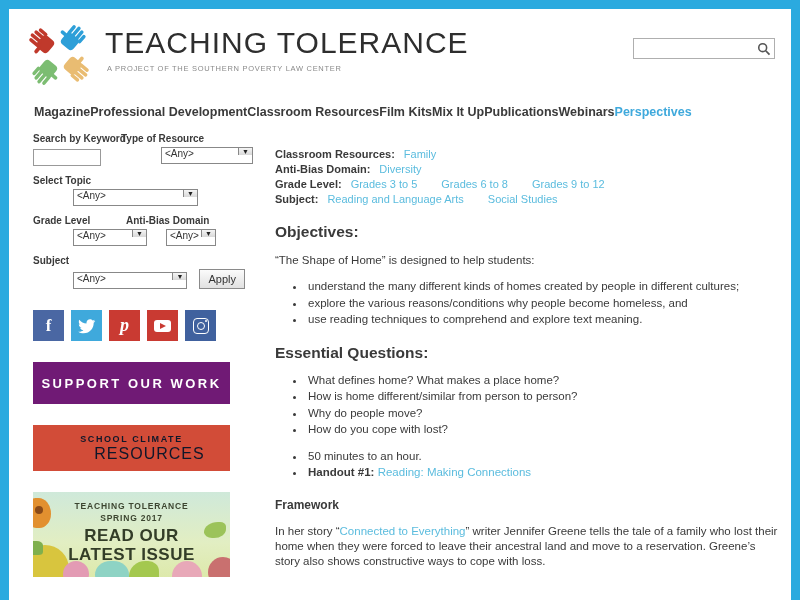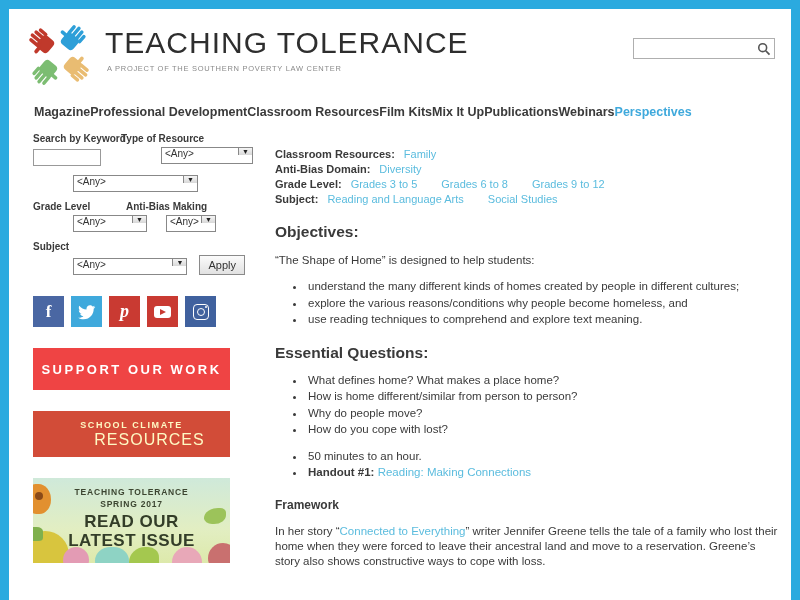--- a/index.html
+++ b/index.html
@@ -48,22 +48,22 @@
   .tile { width:31px; height:31px; display:flex; align-items:center; justify-content:center; color:#fff; cursor:pointer; }
   .fb-glyph { font-size:17px; font-weight:bold; font-family:"Liberation Serif", serif; }
   .pin-glyph { font-size:18px; font-weight:bold; font-family:"Liberation Serif", serif; font-style:italic; }
   .yt-shape { width:17px; height:12px; background:#fff; border-radius:3px; position:relative; }
   .yt-shape:after { content:""; position:absolute; left:6px; top:3px; border-left:6px solid #C93A32; border-top:3.5px solid transparent; border-bottom:3.5px solid transparent; }
   .ig-shape { width:16px; height:16px; border:1.6px solid #fff; border-radius:4px; position:relative; }
   .ig-shape:before { content:""; position:absolute; left:3px; top:3px; width:6.5px; height:6.5px; border:1.5px solid #fff; border-radius:50%; }
   .ig-shape:after { content:""; position:absolute; right:1px; top:1px; width:2px; height:2px; background:#fff; border-radius:50%; }
 
   
-  .support { margin-top:21px; width:197px; height:42px; background:#ef4444; color:#fff; display:flex; align-items:center; justify-content:center; font-size:13px; letter-spacing:2.5px; font-weight:bold; cursor:pointer; }
-  .climate { margin-top:21px; width:197px; height:46px; background:#D24C38; color:#fef9c3; display:flex; flex-direction:column; align-items:center; justify-content:center; cursor:pointer; }
+  .support { margin-top:21px; width:197px; height:42px; background:#701a75; color:#fff; display:flex; align-items:center; justify-content:center; font-size:13px; letter-spacing:2.5px; font-weight:bold; cursor:pointer; }
+  .climate { margin-top:21px; width:197px; height:46px; background:#D24C38; color:#0f172a; display:flex; flex-direction:column; align-items:center; justify-content:center; cursor:pointer; }
   .climate .l1 { font-size:9px; font-weight:bold; letter-spacing:1.6px; }
   .climate .l2 { font-size:16px; font-weight:normal; letter-spacing:1px; margin-top:1px;margin-left:36px; }
 
   
   .mag { position:relative; margin-top:21px; width:197px; height:85px; overflow:hidden; text-align:center; color:#3C4530; cursor:pointer;
          background:linear-gradient(180deg,#cfe9da 0%,#e2eec2 60%,#dde9ab 100%); }
   .blob { position:absolute; border-radius:50%; }
   .mag-text { position:relative; z-index:2; }
   .mag-brand { font-size:8.5px; font-weight:bold; letter-spacing:0.8px; padding-top:9px; }
   .mag-issue { font-size:8.5px; font-weight:bold; letter-spacing:0.8px; margin-top:2px; }
@@ -141,36 +141,37 @@
         <div>
           <div class="f-label">Type of Resource</div>
           <div class="sel w-type">
             <span class="val">&lt;Any&gt;</span>
             <span class="arrow">▼</span>
           </div>
         </div>
       </div>
 
       <div class="f-row" style="flex-direction:column;">
+        <div class="f-label">Select Topic</div>
         <div class="sel w-topic">
           <span class="val">&lt;Any&gt;</span>
           <span class="arrow">▼</span>
         </div>
       </div>
 
       <div class="f-row">
         <div class="f-col1" style="width:93px;">
           <div class="f-label">Grade Level</div>
           <div class="sel w-grade">
             <span class="val">&lt;Any&gt;</span>
             <span class="arrow">▼</span>
           </div>
         </div>
         <div>
-          <div class="f-label">Anti-Bias Making</div>
+          <div class="f-label">Anti-Bias Domain</div>
           <div class="sel w-domain">
             <span class="val">&lt;Any&gt;</span>
             <span class="arrow">▼</span>
           </div>
         </div>
       </div>
 
       <div class="f-row" style="flex-direction:column;">
         <div class="f-label">Subject</div>
         <div class="subject-row">

